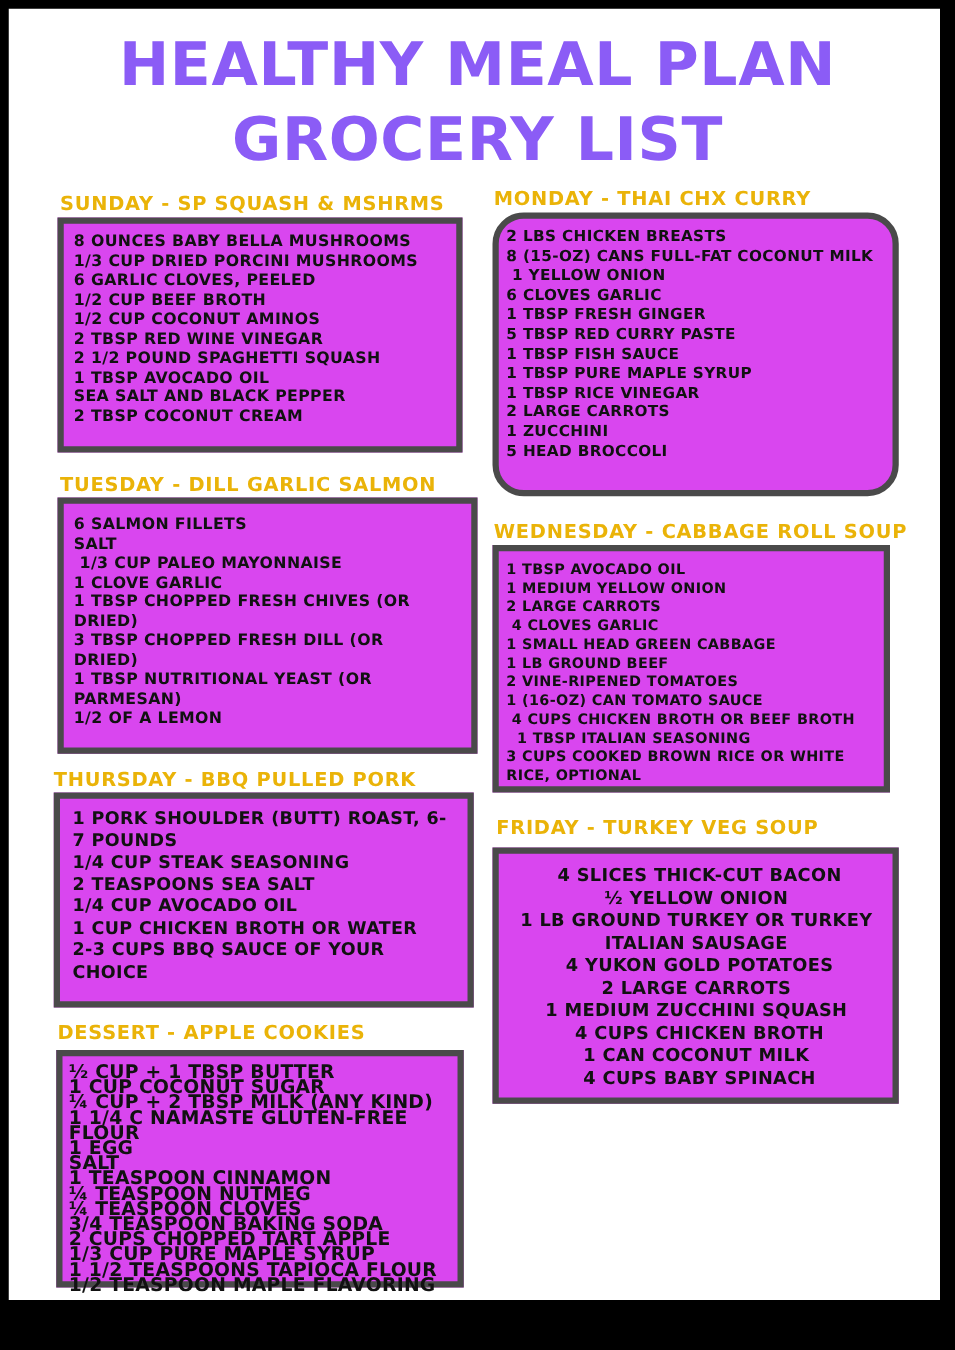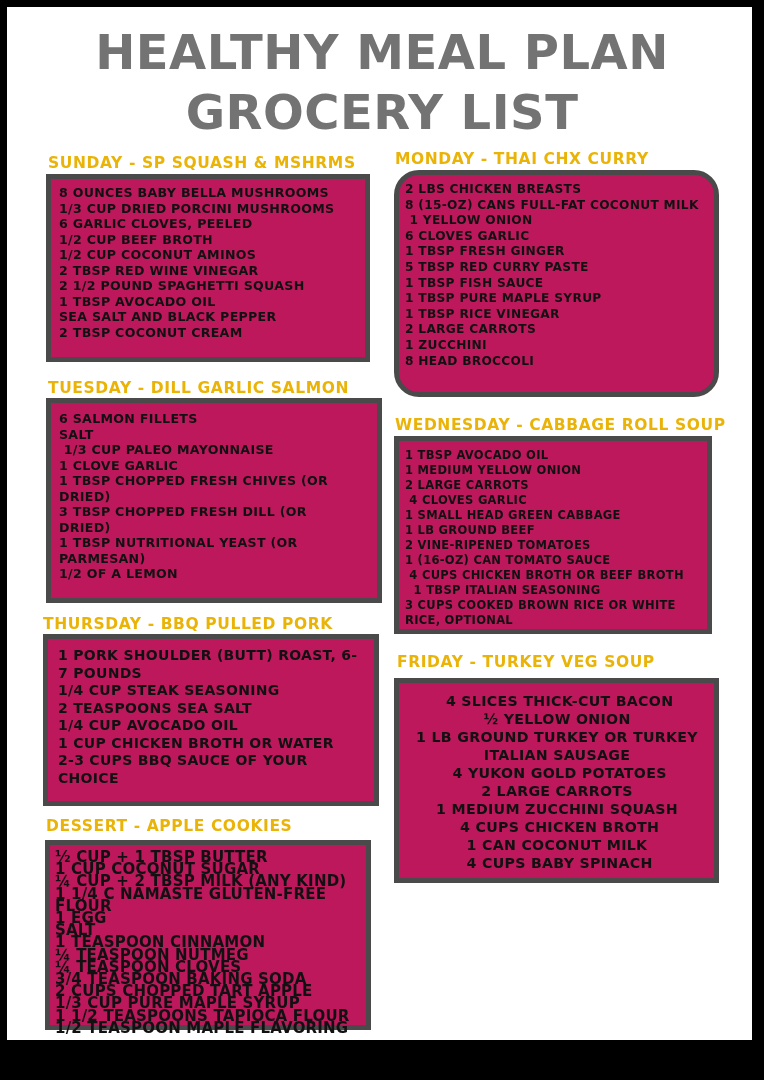--- a/index.html
+++ b/index.html
@@ -8,30 +8,30 @@
       position: relative; overflow: hidden;
       font-family: "DejaVu Sans", sans-serif;
     }
     .page {
       position: absolute; left: 7px; top: 7px; width: 745px; height: 1033px;
       background: #fff;
     }
     .title {
       position: absolute; left: 0; width: 764px; text-align: center;
       font-family: "DejaVu Sans", sans-serif; font-weight: bold;
-      font-size: 48px; letter-spacing: 0.5px; color: #737373; line-height: 52px;
+      font-size: 48px; letter-spacing: 0.5px; color: #8b5cf6; line-height: 52px;
     }
     .t1 { top: 26px; }
     .t2 { top: 86px; }
     .heading {
       position: absolute; font-weight: bold; color: #eab308; white-space: nowrap;
       font-size: 15.5px; letter-spacing: 0.6px; line-height: 18px;
     }
     .box {
-      position: absolute; border: 5px solid #4a4a4a; background: #be185d;
+      position: absolute; border: 5px solid #4a4a4a; background: #d946ef;
       box-sizing: border-box;
     }
     .box ul { list-style: none; margin: 0; padding: 0; }
     .box li {
       font-weight: bold; color: #111; white-space: pre-wrap;
       letter-spacing: 0.3px;
     }
     .s13 li { font-size: 12.6px; line-height: 15.5px; }
     .s12 li { font-size: 12.2px; line-height: 15.6px; }
     .s11 li { font-size: 11.5px; line-height: 15px; }
@@ -70,21 +70,21 @@
       <li>8 (15-OZ) CANS FULL-FAT COCONUT MILK</li>
       <li> 1 YELLOW ONION</li>
       <li>6 CLOVES GARLIC</li>
       <li>1 TBSP FRESH GINGER</li>
       <li>5 TBSP RED CURRY PASTE</li>
       <li>1 TBSP FISH SAUCE</li>
       <li>1 TBSP PURE MAPLE SYRUP</li>
       <li>1 TBSP RICE VINEGAR</li>
       <li>2 LARGE CARROTS</li>
       <li>1 ZUCCHINI</li>
-      <li>8 HEAD BROCCOLI</li>
+      <li>5 HEAD BROCCOLI</li>
     </ul>
 </div>
 
 <div class="heading" style="left:48px;top:379px;">TUESDAY - DILL GARLIC SALMON</div>
 <div class="box s13" style="left:46px;top:398px;width:336px;height:205px;padding:8px 0 0 8px;">
   <ul style="width:300px;line-height:16.8px;">
       <li>6 SALMON FILLETS</li>
       <li>SALT</li>
       <li> 1/3 CUP PALEO MAYONNAISE</li>
       <li>1 CLOVE GARLIC</li>

